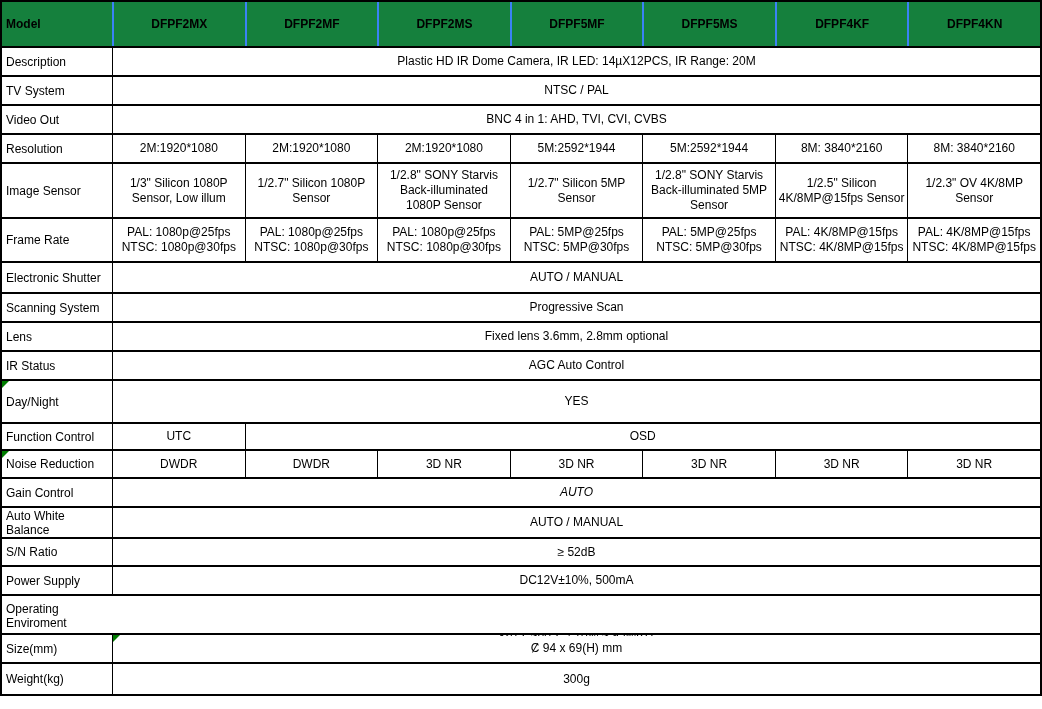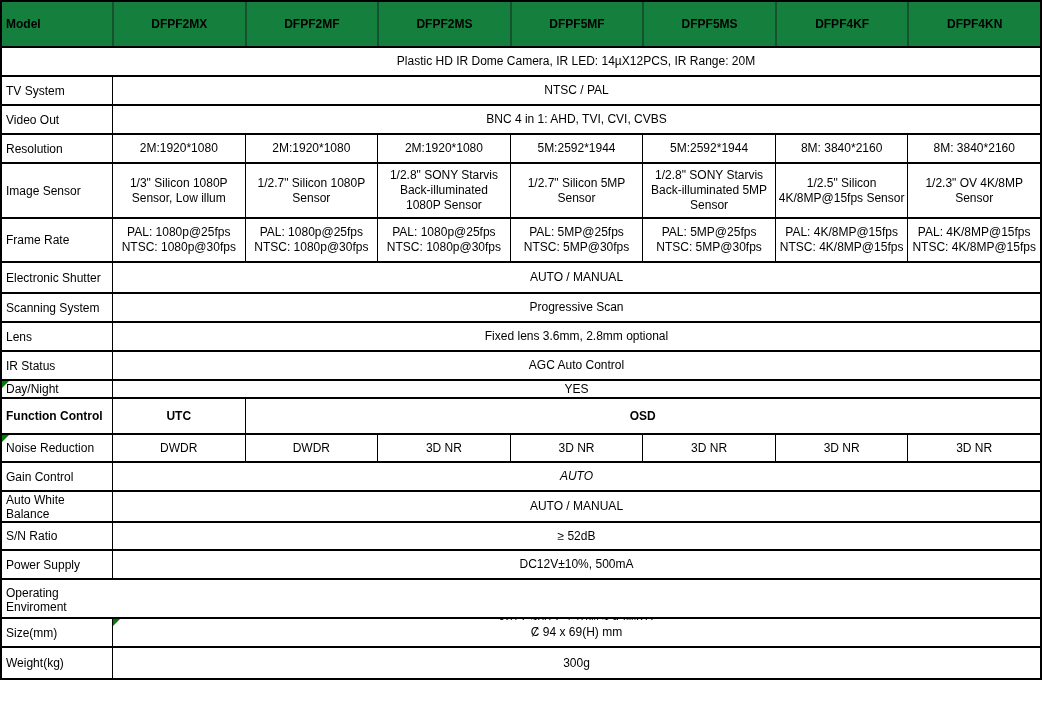--- a/index.html
+++ b/index.html
@@ -44,21 +44,21 @@
     justify-content: flex-start;
     text-align: left;
     padding-left: 4px;
     line-height: 14px;
     white-space: normal;
   }
 
   .header-row { height: 46px; background: #15803d; }
   .header-row .cell {
     font-weight: bold;
-    border-left: 2px solid #14532d;
+    border-left: 2px solid #3b82f6;
   }
   .header-row .cell:first-child { border-left: none; }
 
   .marker {
     position: absolute;
     top: 0;
     left: 0;
     width: 0;
     height: 0;
     border-top: 7px solid #007c00;
@@ -74,20 +74,21 @@
   <div class="cell">DFPF2MX</div>
       <div class="cell">DFPF2MF</div>
       <div class="cell">DFPF2MS</div>
       <div class="cell">DFPF5MF</div>
       <div class="cell">DFPF5MS</div>
       <div class="cell">DFPF4KF</div>
       <div class="cell">DFPF4KN</div>
     </div>
 
 <div class="row" style="height: 29px;">
+      <div class="cell label-cell">Description</div>
       <div class="cell" style="grid-column: 2 / span 7;">Plastic HD IR Dome Camera, IR LED: 14µX12PCS, IR Range: 20M</div>
     </div>
     <div class="row" style="height: 29px;">
       <div class="cell label-cell">TV System</div>
       <div class="cell" style="grid-column: 2 / span 7;">NTSC / PAL</div>
     </div>
     <div class="row" style="height: 29px;">
       <div class="cell label-cell">Video Out</div>
       <div class="cell" style="grid-column: 2 / span 7;">BNC 4 in 1: AHD, TVI, CVI, CVBS</div>
     </div>
@@ -137,25 +138,25 @@
       <div class="cell" style="grid-column: 2 / span 7;">Progressive Scan</div>
     </div>
     <div class="row" style="height: 29px;">
       <div class="cell label-cell">Lens</div>
       <div class="cell" style="grid-column: 2 / span 7;">Fixed lens 3.6mm, 2.8mm optional</div>
     </div>
     <div class="row" style="height: 29px;">
       <div class="cell label-cell">IR Status</div>
       <div class="cell" style="grid-column: 2 / span 7;">AGC Auto Control</div>
     </div>
-    <div class="row" style="height: 18px;">
+    <div class="row" style="height: 43px;">
       <div class="cell label-cell">Day/Night<span class="marker"></span></div>
       <div class="cell" style="grid-column: 2 / span 7;">YES</div>
     </div>
-    <div class="row" style="height: 36px; font-weight: bold;">
+    <div class="row" style="height: 27px;">
       <div class="cell label-cell">Function Control</div>
       <div class="cell">UTC</div>
       <div class="cell" style="grid-column: 3 / span 6;">OSD</div>
     </div>
     <div class="row" style="height: 28px;">
       <div class="cell label-cell">Noise Reduction<span class="marker"></span></div>
       <div class="cell">DWDR</div>
       <div class="cell">DWDR</div>
       <div class="cell">3D NR</div>
       <div class="cell">3D NR</div>

